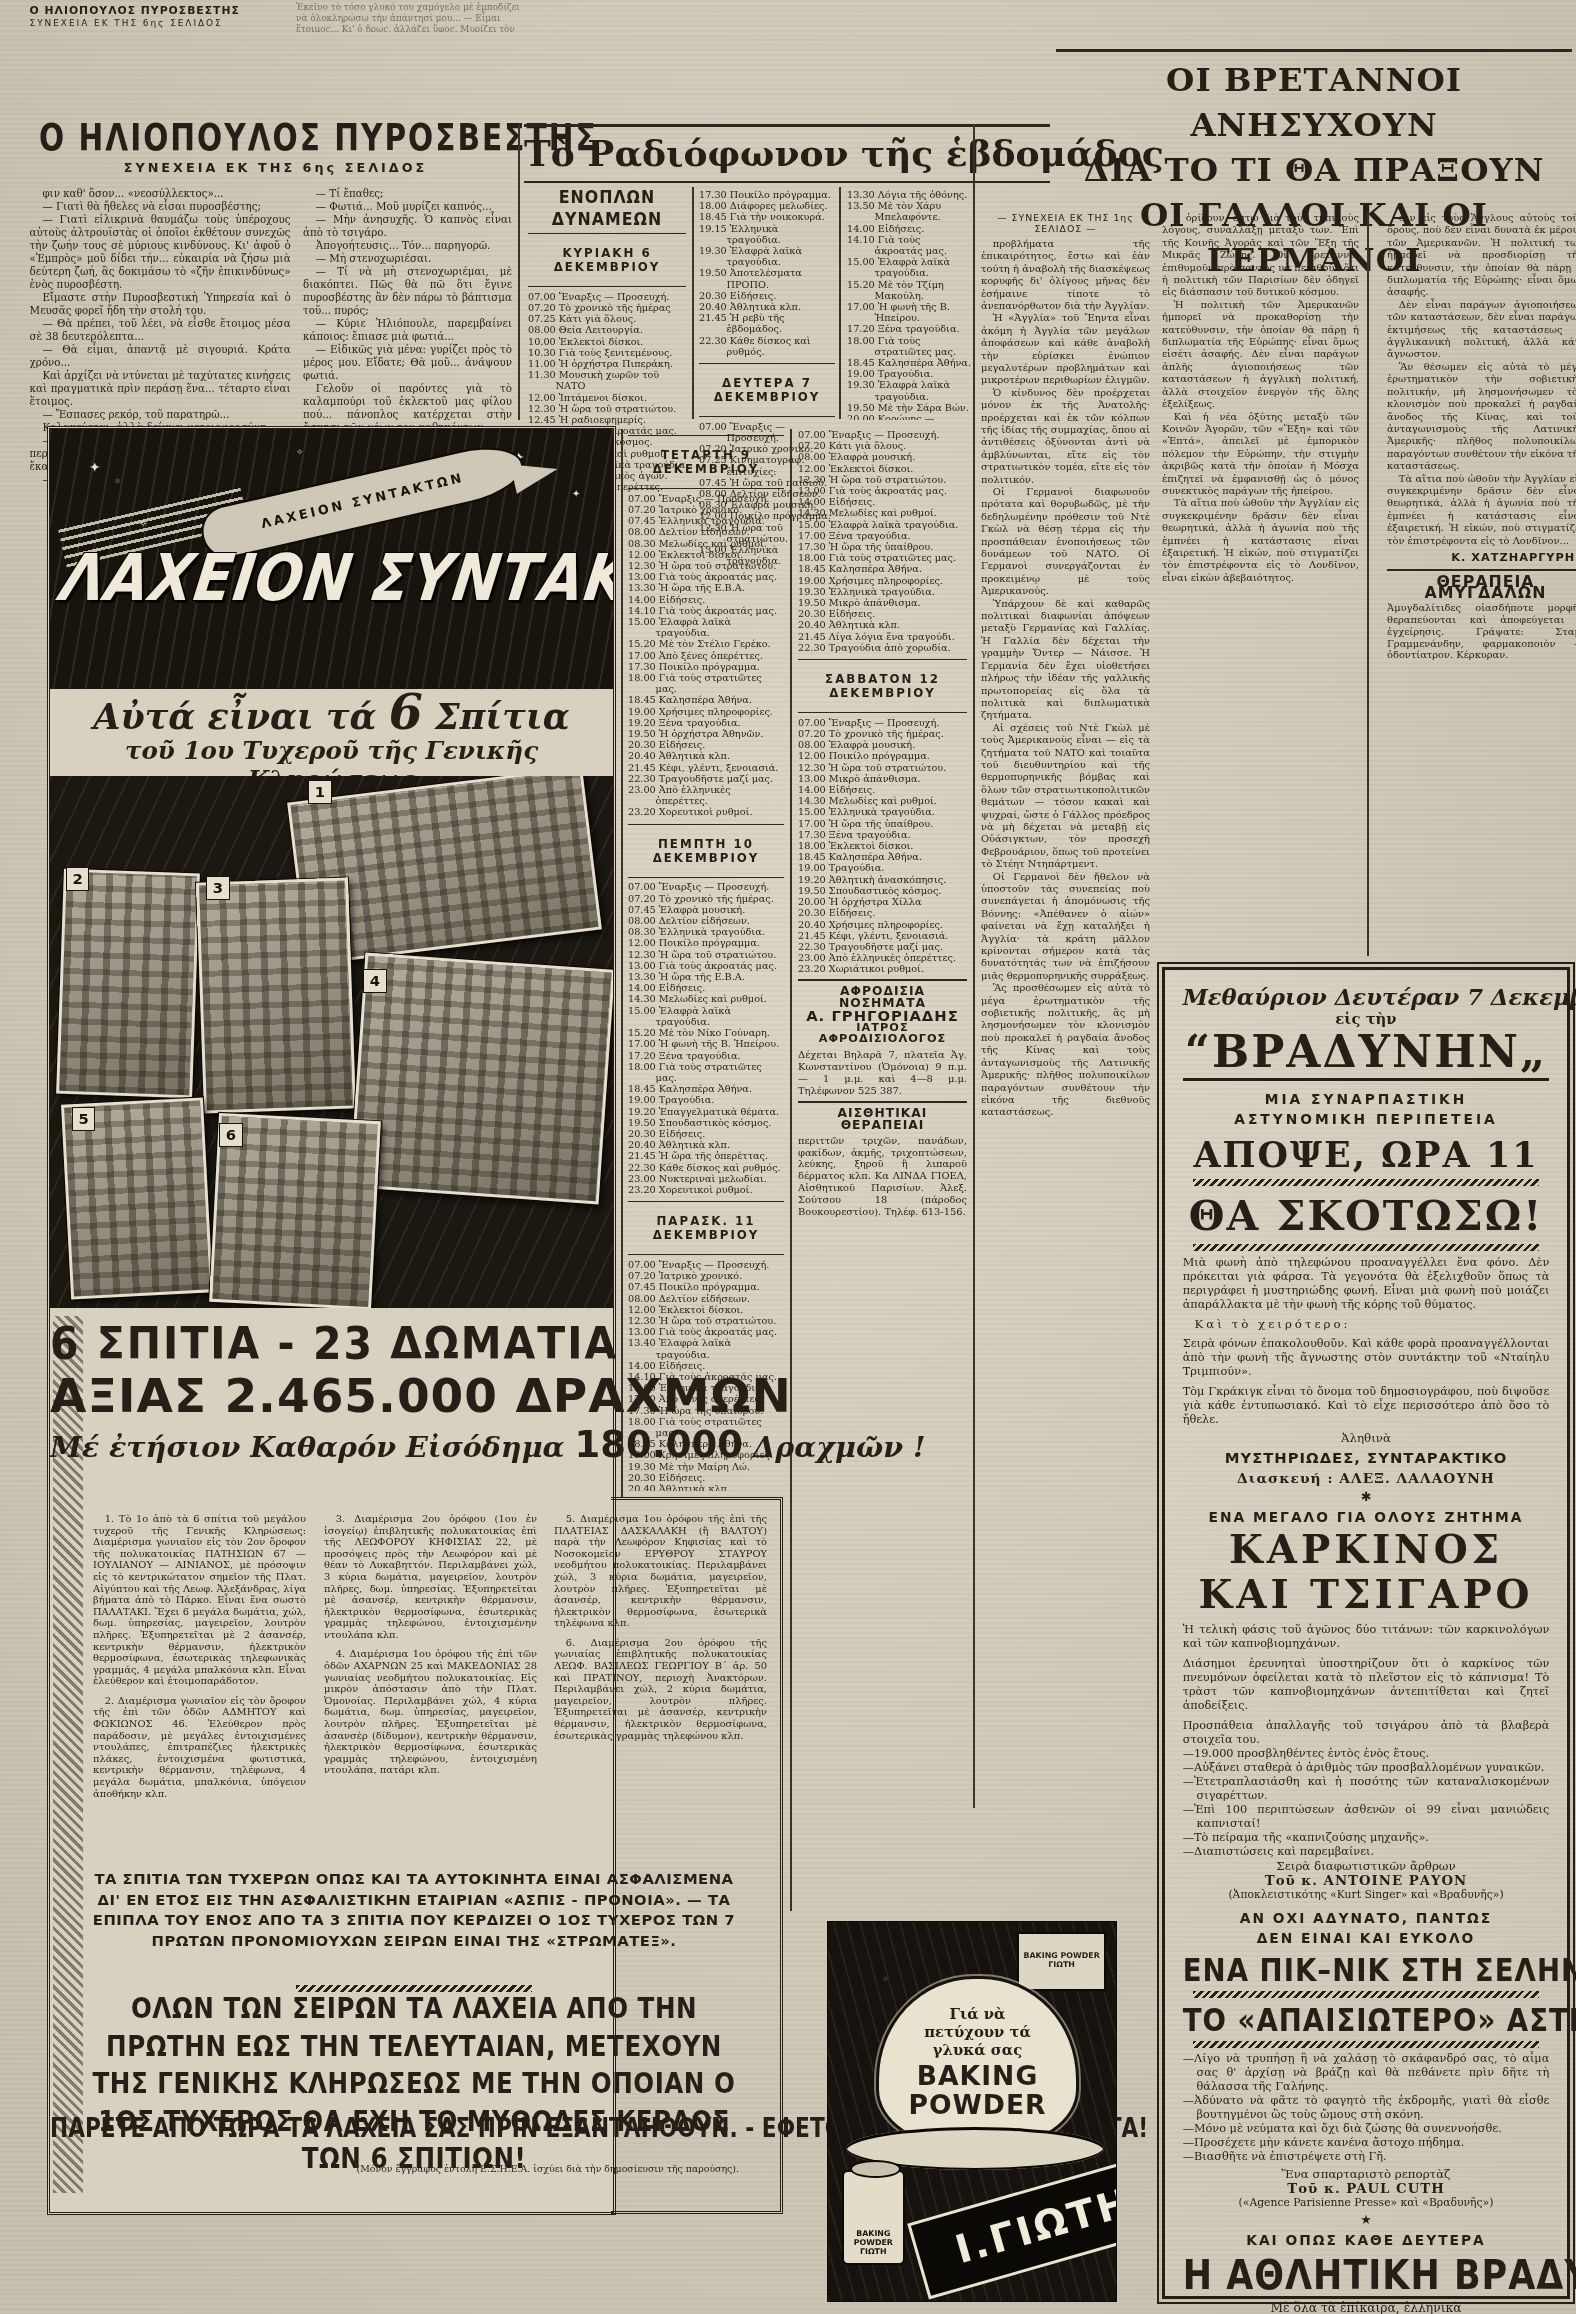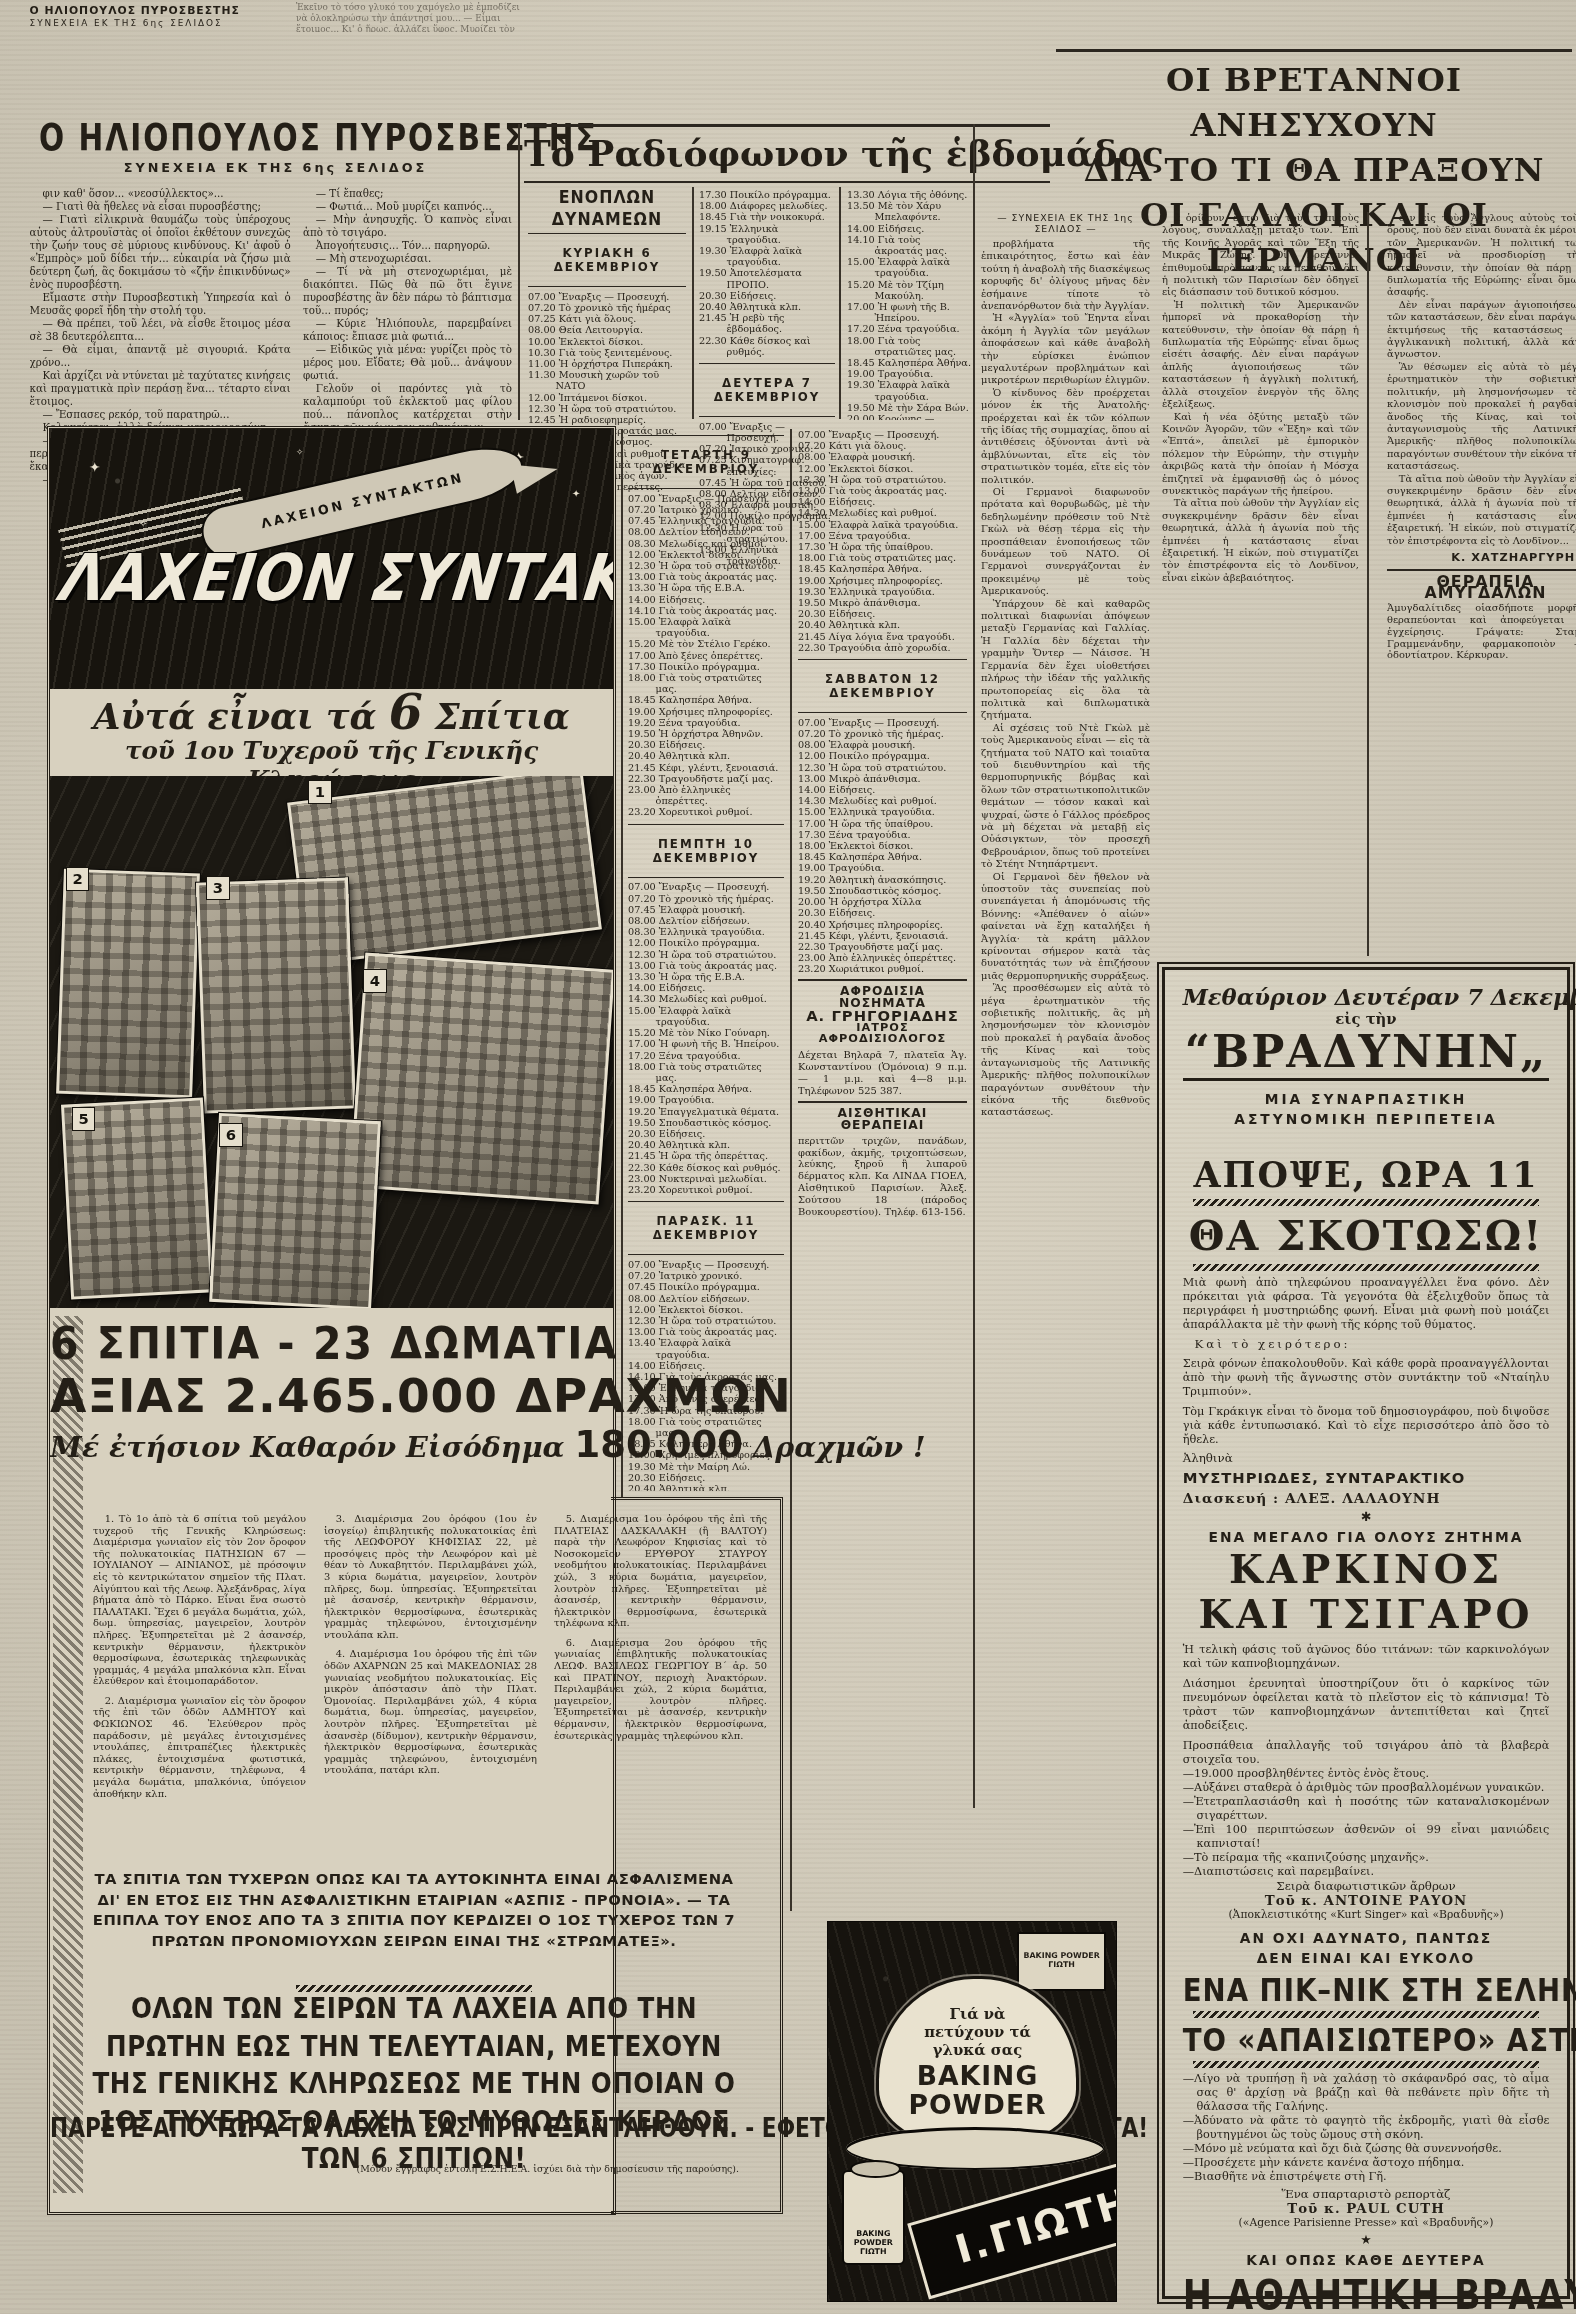--- a/index.html
+++ b/index.html
@@ -99,26 +99,26 @@
   .footnote{font-size:9.4px;text-align:right;}
 
   
   .promo{border:3.9px solid #241f17;outline:2px solid #241f17;outline-offset:3px;background:rgba(255,252,240,.12);
     padding:13.8px 17.7px;box-sizing:border-box;}
   .promo .date{font-size:22.7px;font-weight:bold;font-style:italic;text-align:center;white-space:nowrap;}
   .promo .eis{font-size:14.8px;font-weight:bold;text-align:center;}
   .promo .brand{font-size:44px;font-weight:bold;text-align:center;letter-spacing:2px;border-bottom:3.9px solid #241f17;
     padding-bottom:2px;white-space:nowrap;line-height:49px;}
   .promo .sub{font-family:"DejaVu Sans",sans-serif;font-weight:bold;font-size:13.8px;letter-spacing:3px;text-align:center;line-height:20.7px;margin-top:7.9px;}
-  .promo .big1{font-size:35px;font-weight:bold;text-align:center;letter-spacing:2px;margin-top:24px;white-space:nowrap;}
+  .promo .big1{font-size:35px;font-weight:bold;text-align:center;letter-spacing:2px;margin-top:4px;white-space:nowrap;}
   .promo .big2{font-size:41px;font-weight:bold;text-align:center;letter-spacing:2px;margin-top:5.9px;white-space:nowrap;}
   .hatch{height:6.9px;margin:3.9px 9.9px;background:repeating-linear-gradient(135deg,#241f17 0 2.5px,transparent 2.5px 5.4px);}
   .promo .txt{font-size:11.3px;line-height:14px;text-align:justify;margin-top:5.9px;}
   .promo .worse{font-size:11.8px;letter-spacing:3px;margin-top:4.9px;text-indent:11.8px;}
-  .promo .cen{margin-top:3.9px;}
+  .promo .cen{text-align:center;margin-top:3.9px;}
   .promo .mys{font-family:"DejaVu Sans",sans-serif;font-weight:bold;font-size:14.8px;letter-spacing:1px;}
   .promo .adapt{font-size:13.8px;font-weight:bold;letter-spacing:1px;}
   .promo .kick{font-family:"DejaVu Sans",sans-serif;font-weight:bold;font-size:13.8px;letter-spacing:2px;line-height:19.7px;text-align:center;}
   .promo .cancer{font-size:39px;font-weight:bold;text-align:center;letter-spacing:3.9px;line-height:45px;white-space:nowrap;}
   .promo .blist{font-size:11.3px;line-height:14px;text-align:justify;}
   .promo .blist div{padding-left:13.8px;text-indent:-13.8px;margin:0;}
   .promo .note{font-size:11.8px;text-align:center;}
   .promo .auth{font-size:13.3px;font-weight:bold;text-align:center;letter-spacing:1px;}
   .promo .src{font-size:10.8px;text-align:center;}
   .promo .moon{font-family:"DejaVu Sans",sans-serif;font-weight:bold;font-size:27.6px;text-align:center;letter-spacing:1px;

